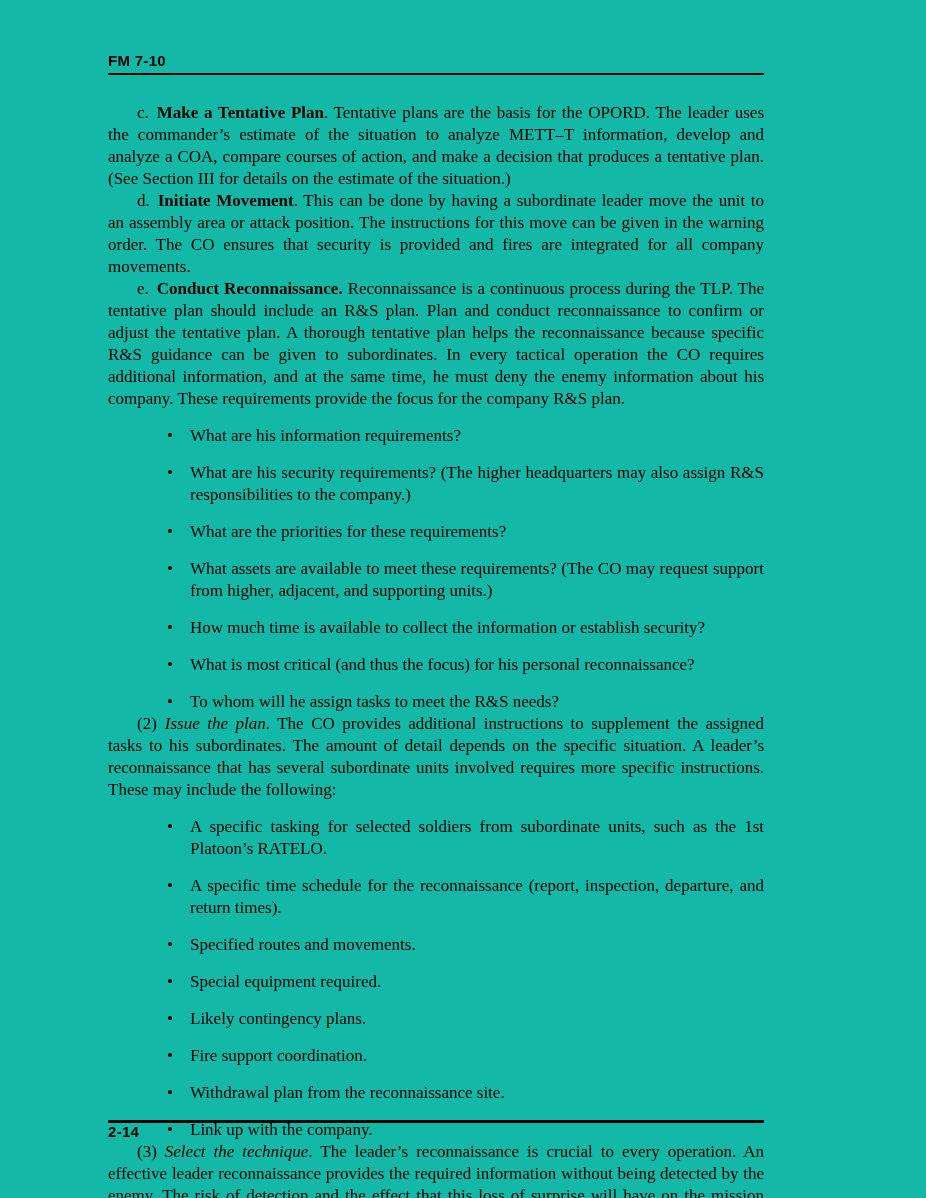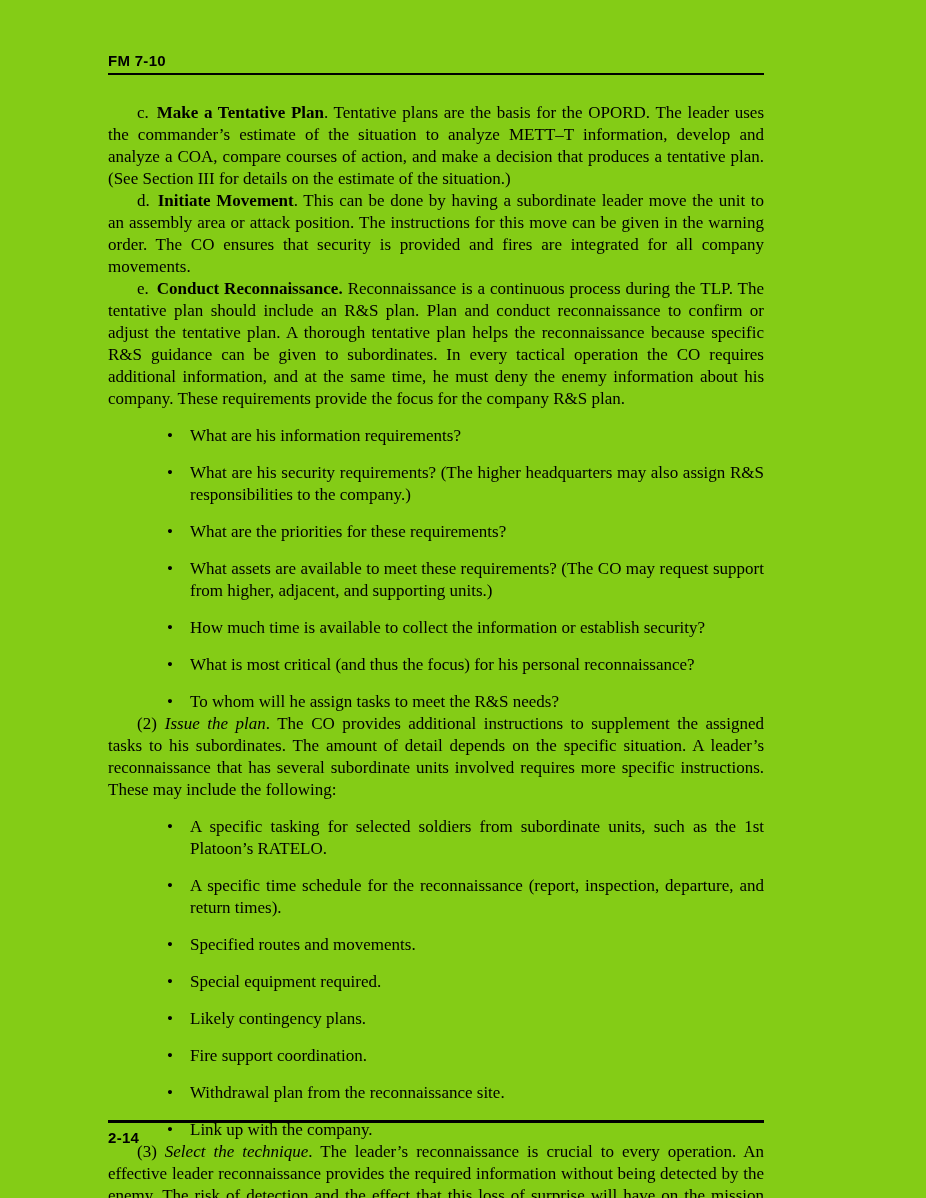--- a/index.html
+++ b/index.html
@@ -1,21 +1,21 @@
 <!DOCTYPE html>
 <html><head>
 <meta charset="utf-8">
 <style>
   * { margin: 0; padding: 0; box-sizing: border-box; }
   html, body { width: 926px; height: 1198px; background: #ffffff; }
   .page {
     position: relative;
     width: 926px;
     height: 1198px;
-    background: #84cc16;
+    background: #14b8a6;
     color: #000000;
     font-family: "Liberation Serif", serif;
     overflow: hidden;
   }
   .page-header { position: absolute; left: 108px; top: 52px; width: 656px; }
   .doc-id {
     font-family: "Liberation Sans", sans-serif;
     font-weight: bold;
     font-size: 15px;
     letter-spacing: 0.3px;
@@ -46,21 +46,20 @@
   .bullet::before {
     content: "\2022";
     position: absolute;
     left: 59px;
     top: 0;
   }
 
   .page-footer { position: absolute; left: 108px; top: 1120px; width: 656px; }
   .footer-rule { border-top: 3px solid #000; height: 0; }
   .page-number {
-    margin-top: 6px;
     font-family: "Liberation Sans", sans-serif;
     font-weight: bold;
     font-size: 15px;
     letter-spacing: 0.3px;
   }
 </style>
 </head>
 <body>
 
 <div class="page">

